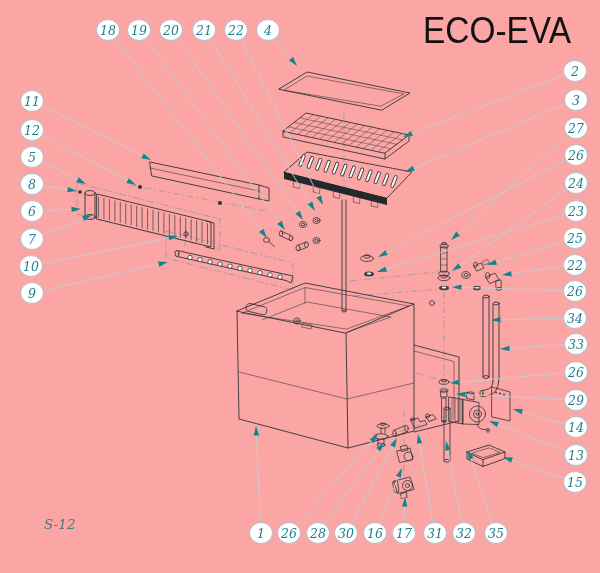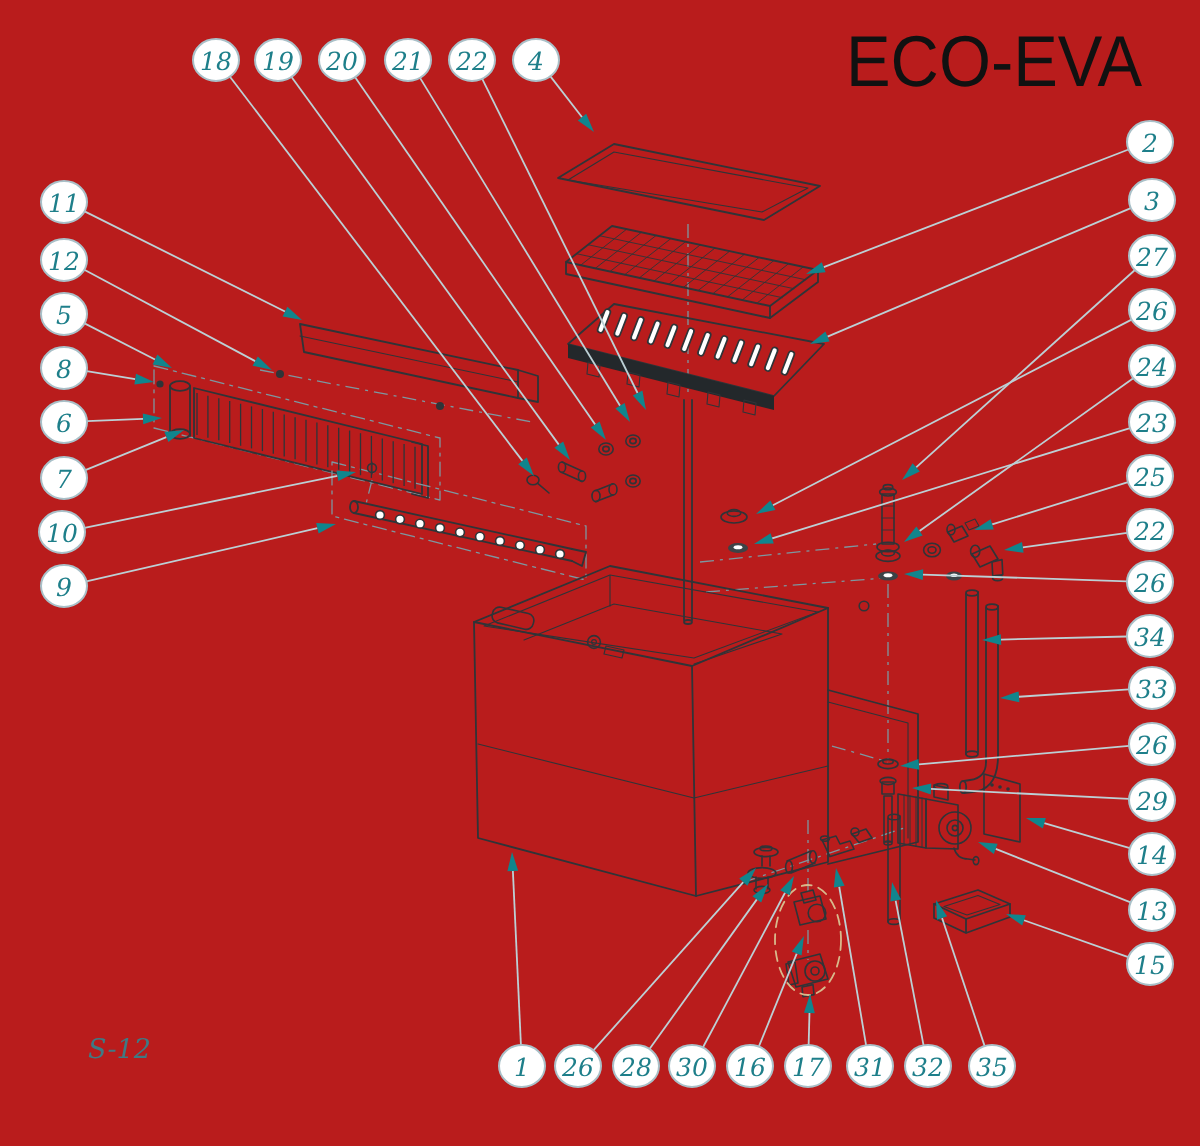--- a/index.html
+++ b/index.html
@@ -1,16 +1,16 @@
 <!DOCTYPE html>
 <html><head>
 <meta charset="utf-8">
 <style>
   html,body{margin:0;padding:0;background:#fff;font-family:"Liberation Sans",sans-serif;}
-  .canvas{position:relative;width:600px;height:573px;background:#b91c1c;overflow:hidden;}
+  .canvas{position:relative;width:600px;height:573px;background:#fca5a5;overflow:hidden;}
   svg{position:absolute;left:0;top:0;}
   g.parts{stroke:#2f3438;fill:none;stroke-width:0.9;stroke-linejoin:round;stroke-linecap:round;}
   .thin{stroke-width:0.55;}
   .phantom{stroke:#7d97a0;stroke-width:0.65;stroke-dasharray:7 3 1.5 3;fill:none;}
 </style>
 </head>
 <body>
 
 <div class="canvas">
 <svg width="600" height="573" viewBox="0 0 600 573">

